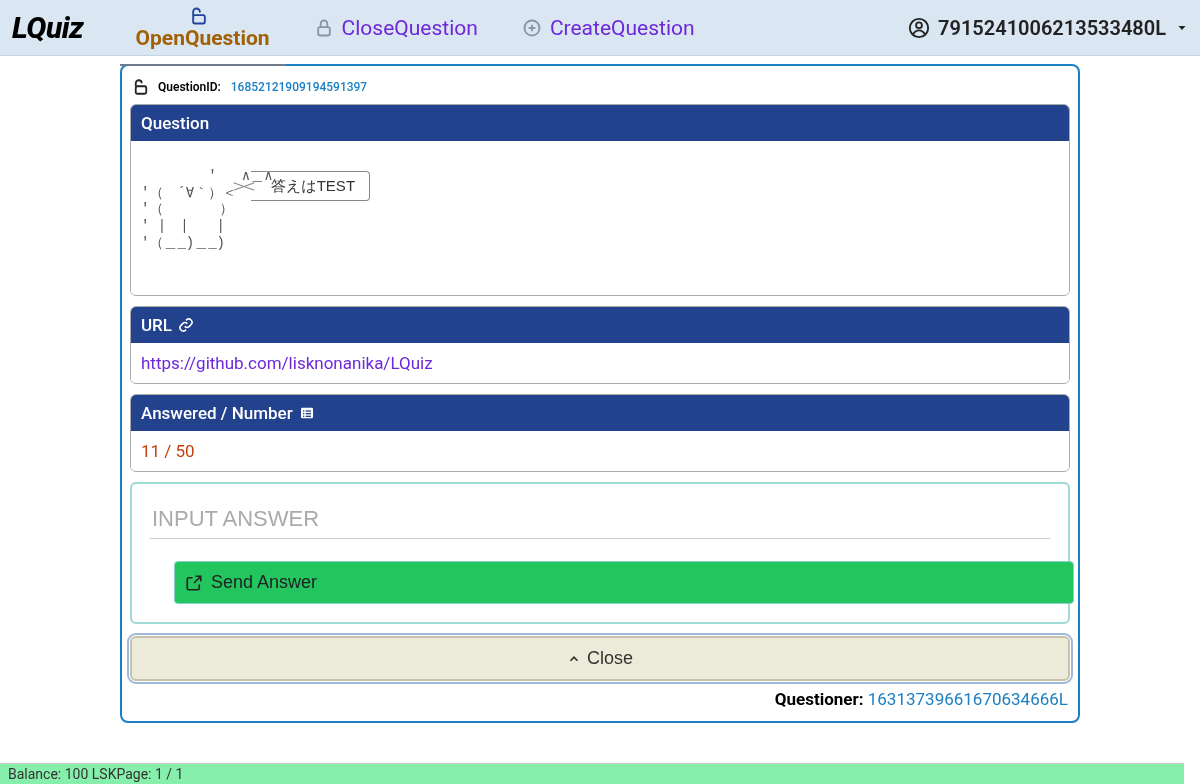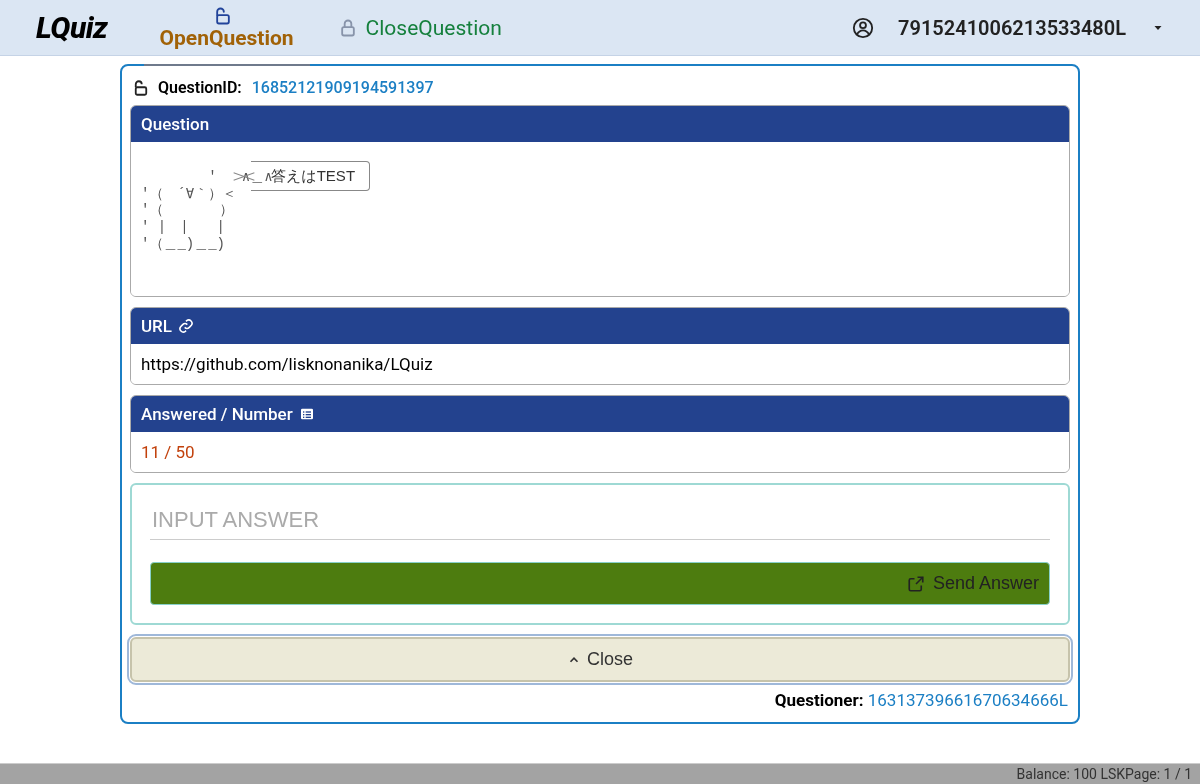--- a/index.html
+++ b/index.html
@@ -9,37 +9,37 @@
     width: 1200px;
     height: 784px;
     overflow: hidden;
     position: relative;
   }
   .navbar {
     background: #dbe6f3;
     height: 56px;
     display: flex;
     align-items: center;
-    padding: 0 36px;
+    padding: 0 12px;
     border-bottom: 1px solid #c5d3e6;
   }
   .logo {
     font-size: 30px;
     font-weight: 800;
     color: #000;
     font-style: italic;
     margin-right: 30px;
     letter-spacing: -0.5px;
   }
   .nav-tabs { display: flex; align-items: center; flex: 1; }
   .nav-tab {
     display: flex;
     align-items: center;
     font-size: 21px;
-    color: #15803d;
+    color: #6d28d9;
     padding: 14px 22px;
     cursor: pointer;
     position: relative;
   }
   .nav-tab.active {
     color: #a16207;
     font-weight: 700;
     flex-direction: column;
   }
   .nav-tab.active::after {
@@ -52,35 +52,34 @@
     background: #6f7a8c;
   }
   .nav-tab .icon { margin-right: 8px; display: inline-flex; }
   .account {
     display: flex;
     align-items: center;
     font-size: 20px;
     font-weight: 600;
     color: #222;
     cursor: pointer;
-    gap: 16px;
   }
   .account .icon { margin-right: 8px; display: inline-flex; }
   .account .chev { margin-left: 10px; }
   .container {
     margin: 8px 120px 0 120px;
     border: 2px solid #1b7fc4;
     border-radius: 8px;
     padding: 8px;
   }
   .qid-row {
     display: flex;
     align-items: center;
     padding: 4px 2px 8px 2px;
-    font-size: 16px;
+    font-size: 12px;
     font-weight: 600;
   }
   .qid-row .icon { margin-right: 8px; display:inline-flex; }
   .qid-row a { color: #1b7fc4; text-decoration: none; margin-left: 10px; font-weight: 500;}
   .panel {
     border: 1px solid #aaa;
     border-radius: 6px;
     overflow: hidden;
     margin-bottom: 10px;
   }
@@ -104,21 +103,21 @@
     font-size: 14px;
     line-height: 1.2;
     white-space: pre;
     color: #555;
     display: inline-block;
     position: relative;
   }
   .speech {
     position: absolute;
     left: 110px;
-    top: 9px;
+    top: 20px;
     border-top: 1px solid #888;
     border-right: 1px solid #888;
     border-bottom: 1px solid #888;
     border-top-right-radius: 4px;
     border-bottom-right-radius: 4px;
     padding: 5px 14px 5px 20px;
     font-family: -apple-system, sans-serif;
     font-size: 15px;
     color: #333;
   }
@@ -132,21 +131,21 @@
     width:22px;
   }
    .speech::after {
     content:"";
     position:absolute;
     left:-18px; top:50%;
     border-top:1px solid #888;
     transform: rotate(20deg);
     width:22px;
   }
-  .url-link { color: #000000; text-decoration: none; }
+  .url-link { color: #6d28d9; text-decoration: none; }
   .answered-link { color: #c2410c; text-decoration:none; }
   .answer-box {
     border: 2px solid #9ed9d4;
     border-radius: 6px;
     padding: 16px 18px 18px 18px;
     margin-bottom: 12px;
   }
   .answer-input {
     width: 100%;
     border: none;
@@ -154,30 +153,31 @@
     font-size: 22px;
     color: #aaa;
     padding: 6px 2px;
     outline: none;
     margin-bottom: 22px;
     background: transparent;
   }
   .answer-input::placeholder { color: #aaa; }
   .send-btn {
     width: 100%;
-    background: #4d7c0f;
+    background: #22c55e;
     border: 1px solid #88d0c9;
     border-radius: 4px;
     padding: 10px;
     font-size: 18px;
     cursor: pointer;
     display: flex;
     align-items: center;
-    justify-content: flex-end;
+    justify-content: flex-start;
     color: #222;
+    margin-left: 24px;
   }
   .send-btn .icon { margin-right: 8px; display:inline-flex;}
   .close-btn {
     width: 100%;
     background: #ecead8;
     border: 2px solid #c6c3ab;
     border-radius: 6px;
     padding: 10px;
     font-size: 18px;
     cursor: pointer;
@@ -191,28 +191,28 @@
     text-align: right;
     font-size: 17px;
     padding: 6px 2px 0 0;
     line-height: 1.5;
   }
   .meta .qlink { color: #1b7fc4; text-decoration: none; }
   .footer {
     position: absolute;
     bottom: 0;
     left: 0;
-    right: 0;
+    right: 16px;
     border-top: 1px solid #ccc;
     padding: 2px 8px;
     font-size: 14px;
     display: flex;
-    justify-content: flex-end;
+    justify-content: flex-start;
     color: #333;
-    background:#a3a3a3;
+    background:#86efac;
   }
   svg { display: block; }
 </style>
 </head>
 <body>
 
 <div class="navbar">
   <div class="logo">LQuiz</div>
   <div class="nav-tabs">
     <div class="nav-tab active">
@@ -225,20 +225,29 @@
       <span>OpenQuestion</span>
     </div>
     <div class="nav-tab">
       <span class="icon">
         <svg width="20" height="20" viewBox="0 0 24 24" fill="none" stroke="#8894aa" stroke-width="2.2">
             <rect x="5" y="11" width="14" height="10" rx="2"></rect>
             <path d="M8 11V7a4 4 0 0 1 8 0v4"></path>
           </svg>
       </span>
       <span>CloseQuestion</span>
+    </div>
+    <div class="nav-tab">
+      <span class="icon">
+        <svg width="20" height="20" viewBox="0 0 24 24" fill="none" stroke="#8894aa" stroke-width="2.2">
+            <circle cx="12" cy="12" r="9"></circle>
+            <path d="M12 8v8M8 12h8"></path>
+          </svg>
+      </span>
+      <span>CreateQuestion</span>
     </div>
   </div>
   <div class="account">
     <span class="icon">
       <svg width="22" height="22" viewBox="0 0 24 24" fill="none" stroke="#222" stroke-width="2">
           <circle cx="12" cy="12" r="10"></circle>
           <circle cx="12" cy="9" r="3.2"></circle>
           <path d="M5.5 19c1.5-3 4-4.5 6.5-4.5s5 1.5 6.5 4.5"></path>
         </svg>
     </span>

